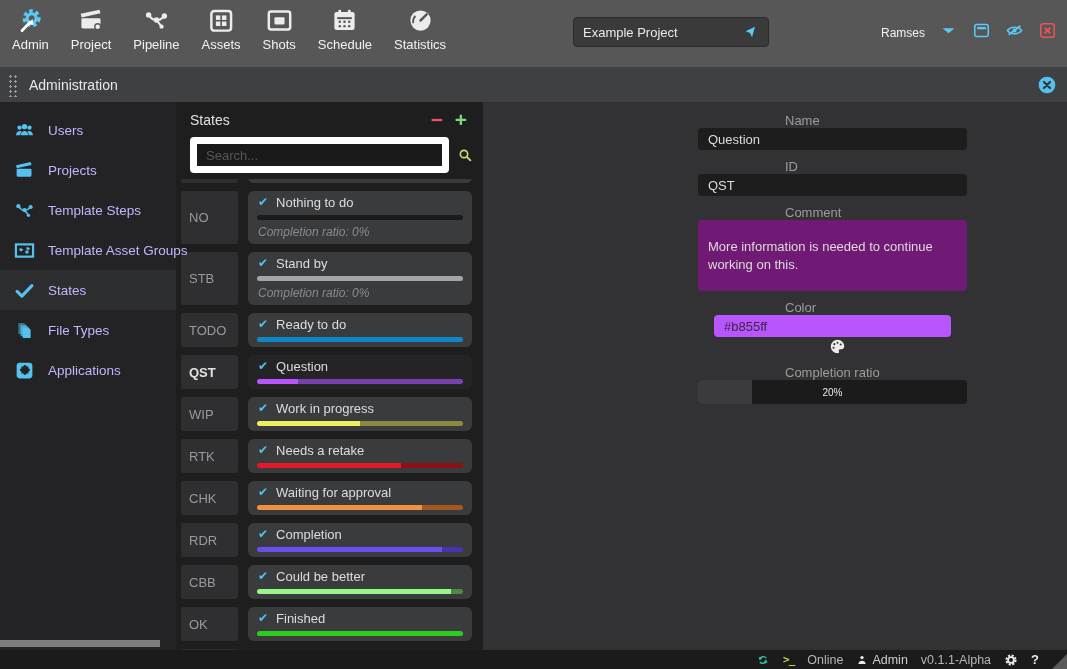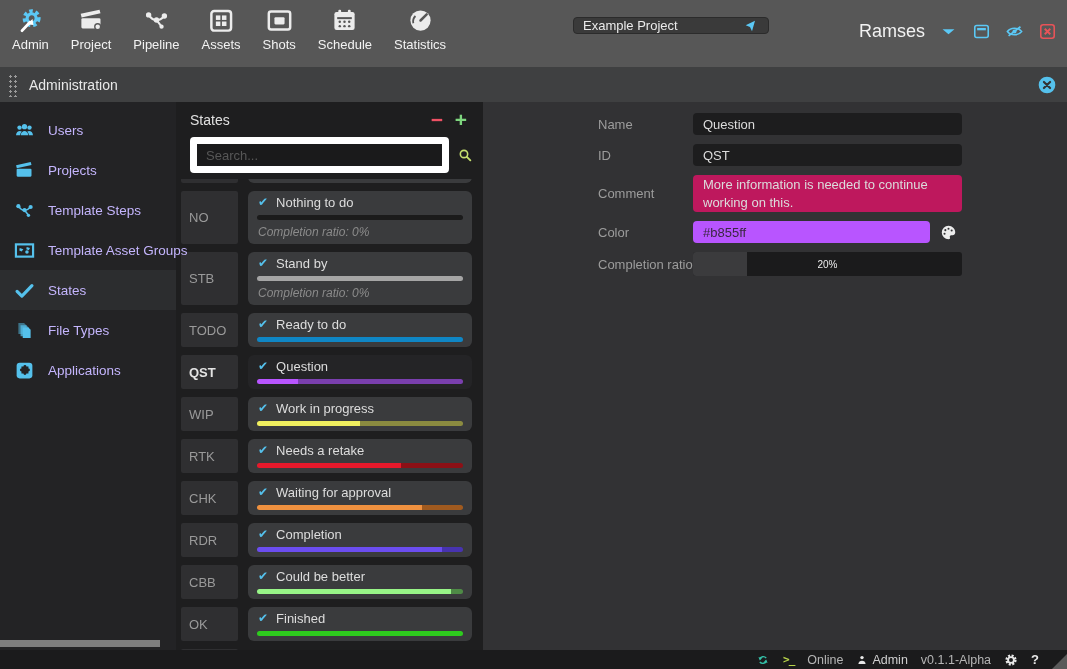--- a/index.html
+++ b/index.html
@@ -7,26 +7,26 @@
        background:#232325;font-family:"Liberation Sans",sans-serif;-webkit-font-smoothing:antialiased;}
   svg{display:block;width:100%;height:100%;}
 
   
   .toolbar{height:60px;background:#575757;position:relative;display:flex;align-items:flex-start;
            padding:7px 0 0 12px;gap:22px;flex:none;}
   .tool{display:flex;flex-direction:column;align-items:center;gap:3px;color:#ececec;cursor:default;}
   .tool-ic{width:27px;height:27px;color:#ececec;}
   .tool.active .tool-ic{color:#5bc8f5;}
   .tool-lb{font-size:13px;color:#f2f2f2;}
-  .project-select{position:absolute;left:573px;top:17px;width:196px;height:17px;background:#3a3a3a;
+  .project-select{position:absolute;left:573px;top:17px;width:196px;height:30px;background:#3a3a3a;
                   border:1px solid #2b2b2b;border-radius:4px;display:flex;align-items:center;
                   padding:0 9px;color:#eaeaea;font-size:13px;box-sizing:border-box;}
   .filter-ic{margin-left:auto;width:16px;height:16px;color:#5bc8f5;}
-  .user-area{position:absolute;right:10px;top:21px;display:flex;align-items:center;gap:14px;
-             color:#f2f2f2;font-size:18px;}
+  .user-area{position:absolute;right:10px;top:21px;display:flex;align-items:flex-end;gap:14px;
+             color:#f2f2f2;font-size:12px;}
   .ua-ic{width:19px;height:19px;color:#5bc8f5;}
   .ua-ic.red{color:#e85358;}
 
   
   .admin-bar{height:35px;background:#3f4041;display:flex;align-items:center;position:relative;
              color:#e8e8e8;font-size:14px;flex:none;}
   .drag-dots{width:11px;height:24px;margin:0 11px 0 7px;
              background-image:radial-gradient(#9b9b9b 1.1px, transparent 1.3px);
              background-size:5px 5px;background-position:1px 1px;}
   .admin-close{position:absolute;right:10px;top:8px;width:20px;height:20px;}
@@ -62,26 +62,26 @@
   .srow.selected .scode{color:#e3e3e3;font-weight:bold;}
   .stitle{display:flex;align-items:center;gap:8px;padding:0 10px;font-size:13px;line-height:15px;color:#dddddd;}
   .chk{color:#55c1ec;font-size:12px;line-height:15px;}
   .sbar{height:5px;border-radius:2.5px;margin:5px 9px 0;background:#555;}
   .snote{font-style:italic;color:#8b8b8b;font-size:12px;line-height:14px;margin:5px 10px 0;}
   .sliver-top{height:33px;margin-top:-29px;}
   .sliver-cell{height:34px;}
 
   
   .form-panel{flex:1;background:#323234;padding:11px 0 0 115px;box-sizing:border-box;min-width:0;}
-  .frow{display:flex;align-items:center;margin-bottom:9px;}
+  .frow{display:flex;align-items:center;margin-bottom:9px;flex-direction:column;}
   .flabel{width:95px;color:#9c9c9c;font-size:13px;flex:none;}
   .input{width:269px;height:22px;background:#1d1d1e;border:none;border-radius:4px;color:#dcdcdc;
          font-size:13px;padding:0 10px;box-sizing:border-box;outline:none;font-family:inherit;}
-  .textarea{width:269px;min-height:36px;background:#be185d;border-radius:4px;color:#dcdcdc;
-            font-size:13px;line-height:1.35;padding:1px 10px;box-sizing:border-box;}
+  .textarea{width:269px;min-height:36px;background:#701a75;border-radius:4px;color:#dcdcdc;
+            font-size:13px;line-height:1.35;padding:18px 10px;box-sizing:border-box;}
   .color-input{width:237px;color:#3a2742;background:#b855ff;}
   .palette{width:19px;height:19px;color:#ececec;margin-left:9px;flex:none;}
   .slider{position:relative;width:269px;height:24px;background:#1b1b1c;border-radius:3px;overflow:hidden;}
   .slider-fill{position:absolute;left:0;top:0;bottom:0;width:20%;background:#3b3b3d;}
   .slider-label{position:absolute;left:0;top:0;right:0;bottom:0;display:flex;align-items:center;
                 justify-content:center;color:#ececec;font-size:10px;}
 
   
   .statusbar{height:19px;background:#1b1b1c;display:flex;align-items:center;justify-content:flex-end;
              gap:13px;padding-right:28px;color:#b5b5b5;font-size:12.5px;position:relative;flex:none;}

